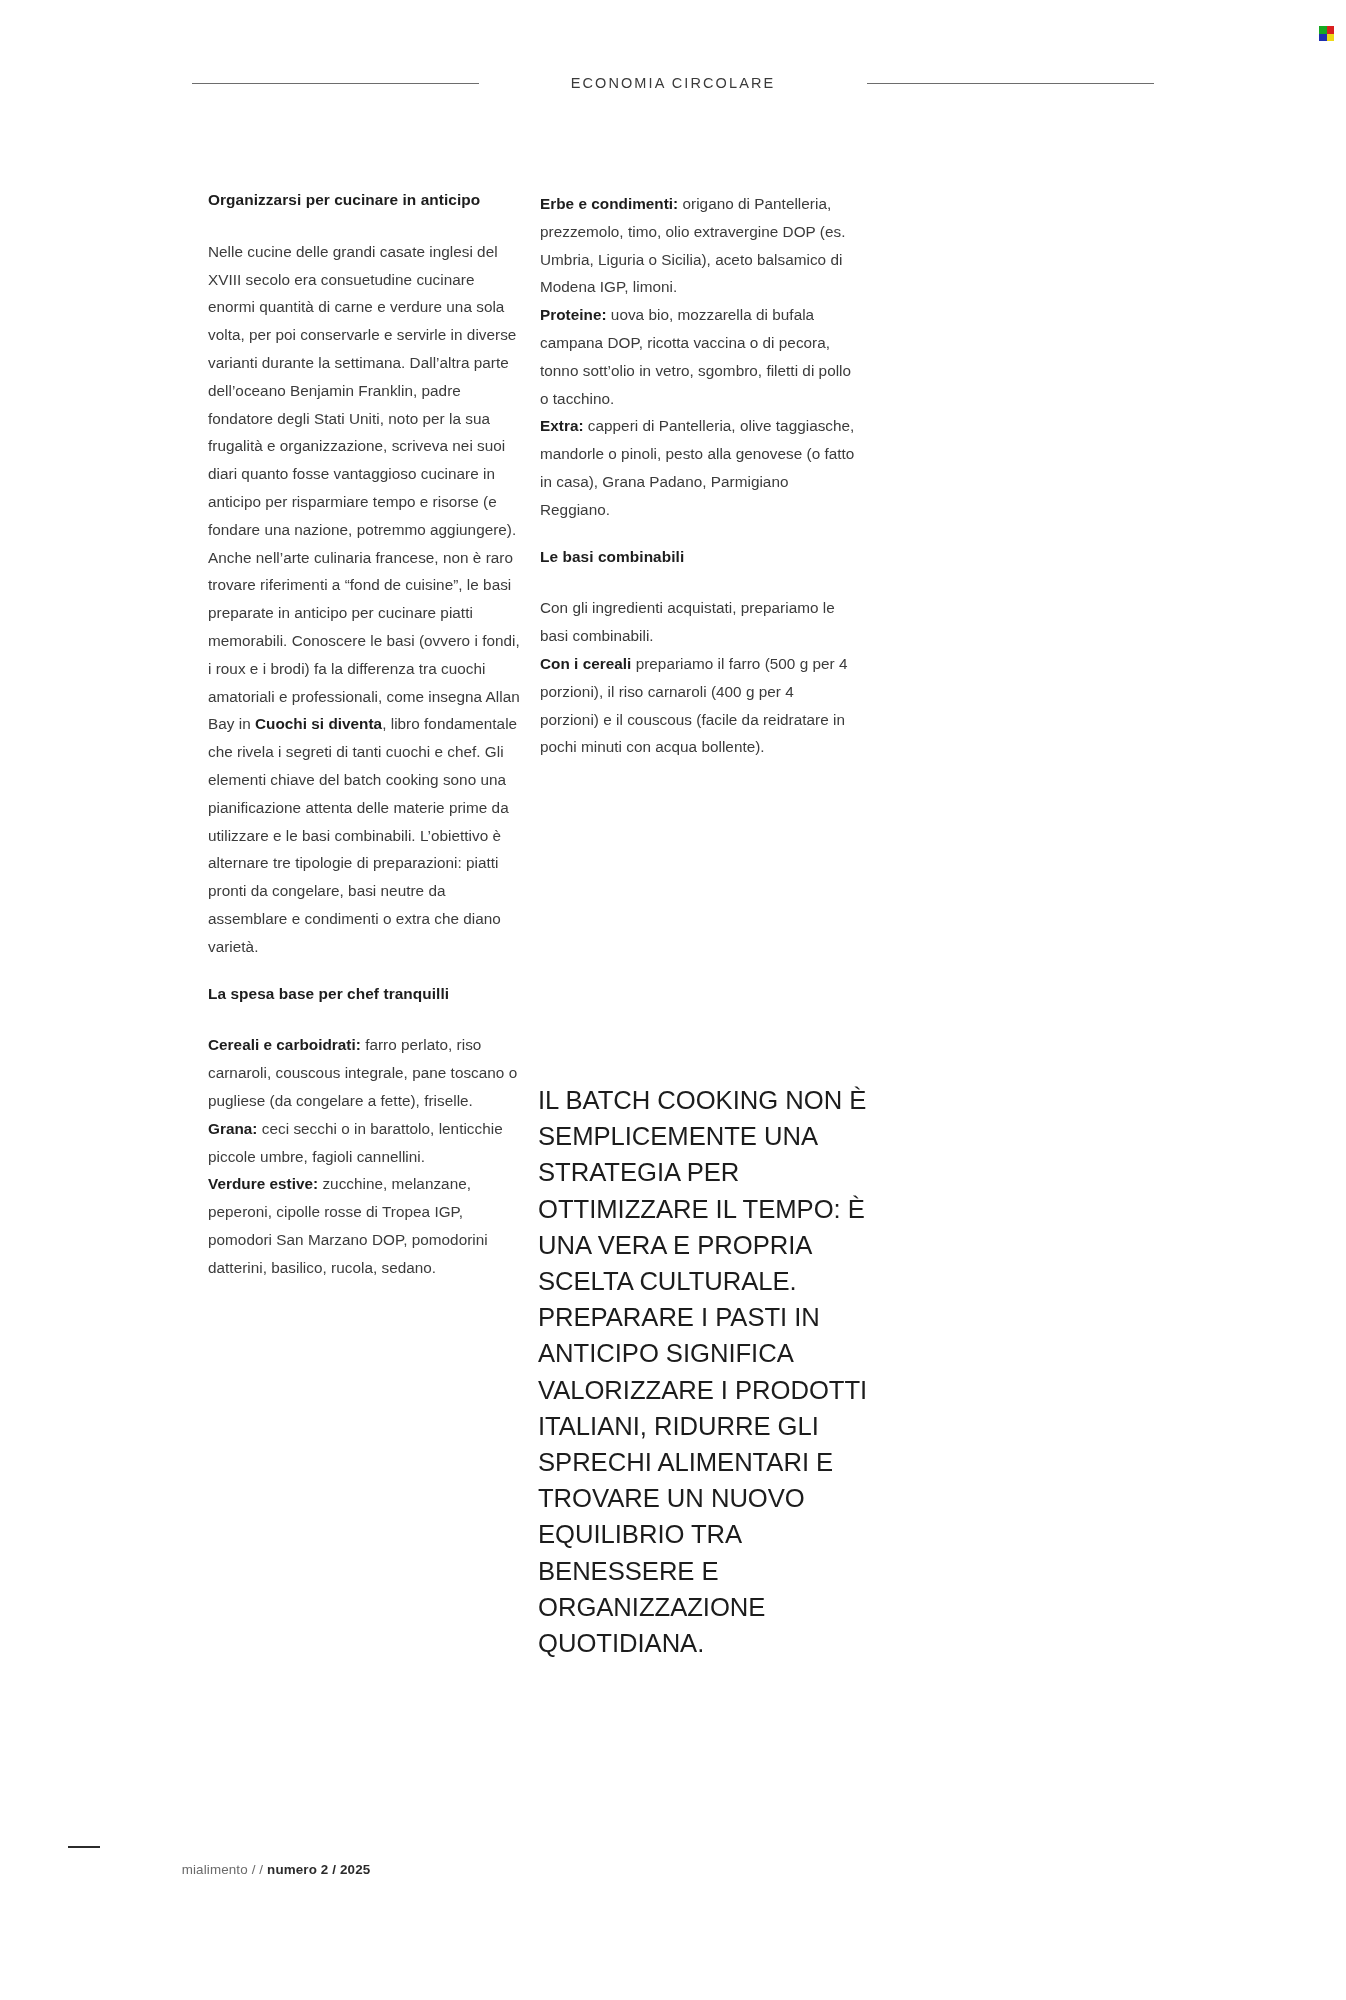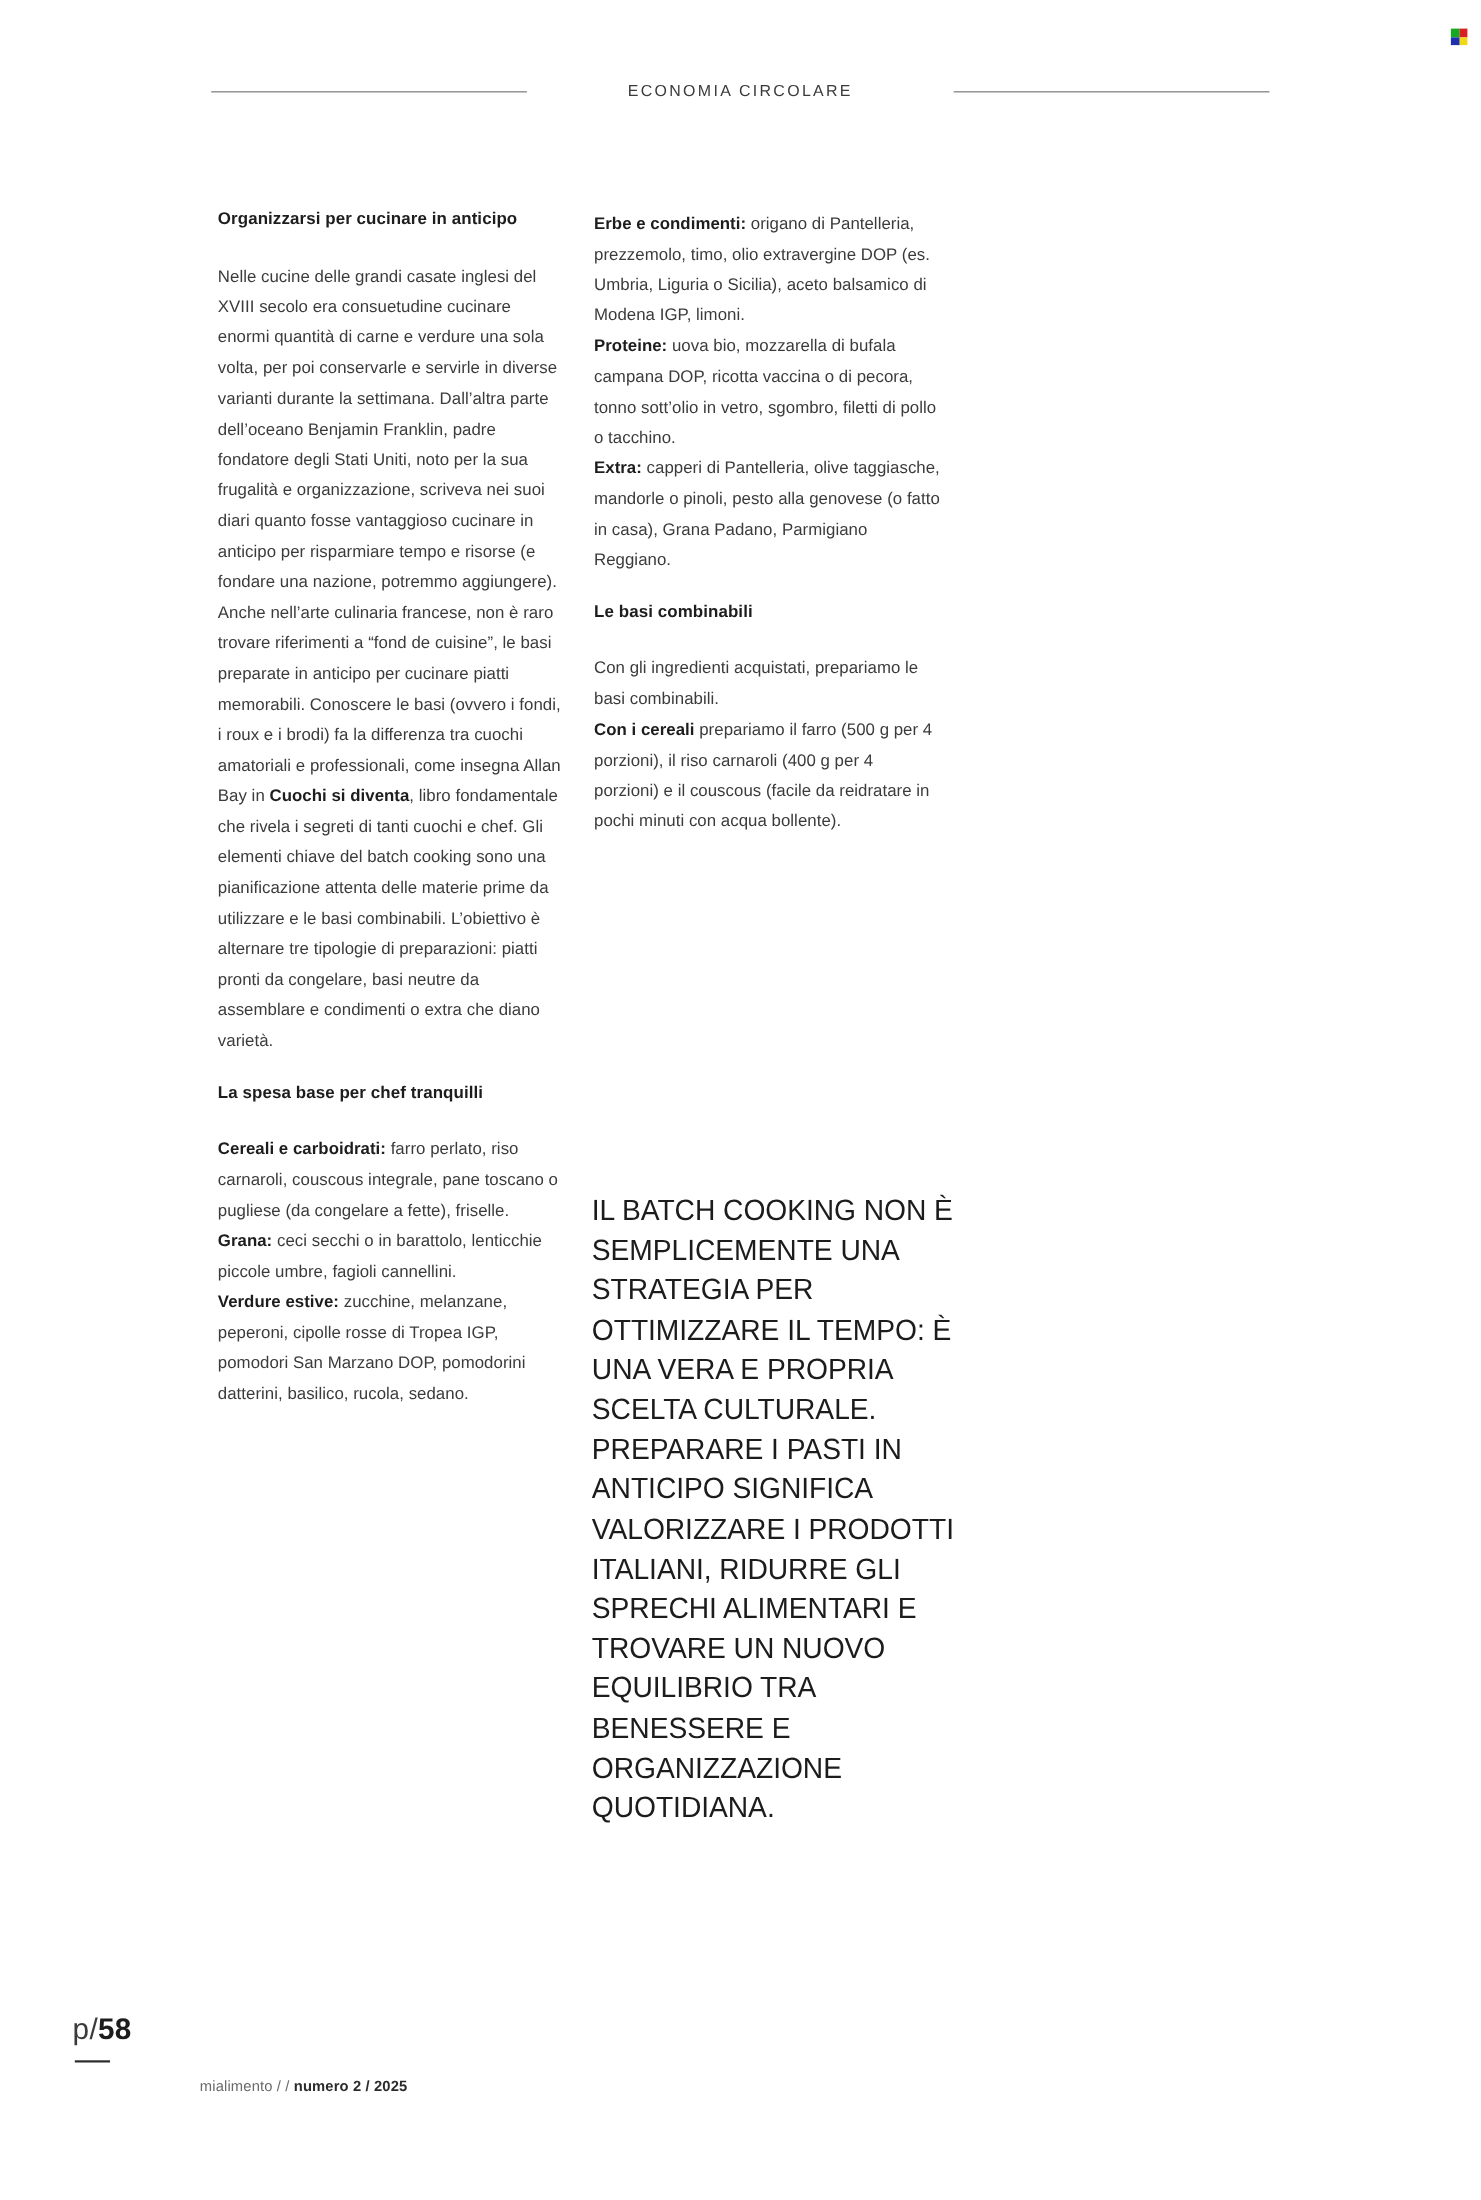--- a/index.html
+++ b/index.html
@@ -63,21 +63,21 @@
     white-space: nowrap;
     text-transform: uppercase;
   }
 
   
   .col {
     position: absolute;
     top: 190px;
     width: 316px;
   }
-  .col-left  { left: 198px; }
+  .col-left  { left: 208px; }
   .col-right { left: 540px; }
 
   .subhead {
     font-size: 15.4px;
     font-weight: 700;
     color: #1d1d1d;
     line-height: 1.35;
     letter-spacing: .005em;
     margin: 0;
   }
@@ -192,18 +192,17 @@
 
     <p class="body gap">
       <span class="entry">Con gli ingredienti acquistati, prepariamo le basi combinabili.</span>
       <span class="entry"><span class="b">Con i cereali</span><span> prepariamo il farro (500 g per 4 porzioni), il riso carnaroli (400 g per 4 porzioni) e il couscous (facile da reidratare in pochi minuti con acqua bollente).</span></span>
     </p>
   </div>
 
   <div class="pullquote">Il batch cooking non è semplicemente una strategia per ottimizzare il tempo: è una vera e propria scelta culturale. Preparare i pasti in anticipo significa valorizzare i prodotti italiani, ridurre gli sprechi alimentari e trovare un nuovo equilibrio tra benessere e organizzazione quotidiana.</div>
 
   <div class="folio">
-    <div class="folio-num"><span class="p">p/</span><span class="n">58</span></div>
     <div class="folio-rule"></div>
     <div class="colophon"><span class="mag">mialimento</span><span class="sep"> / / </span><span class="iss">numero 2 / 2025</span></div>
   </div>
 
 </div>
 
 </body></html>

